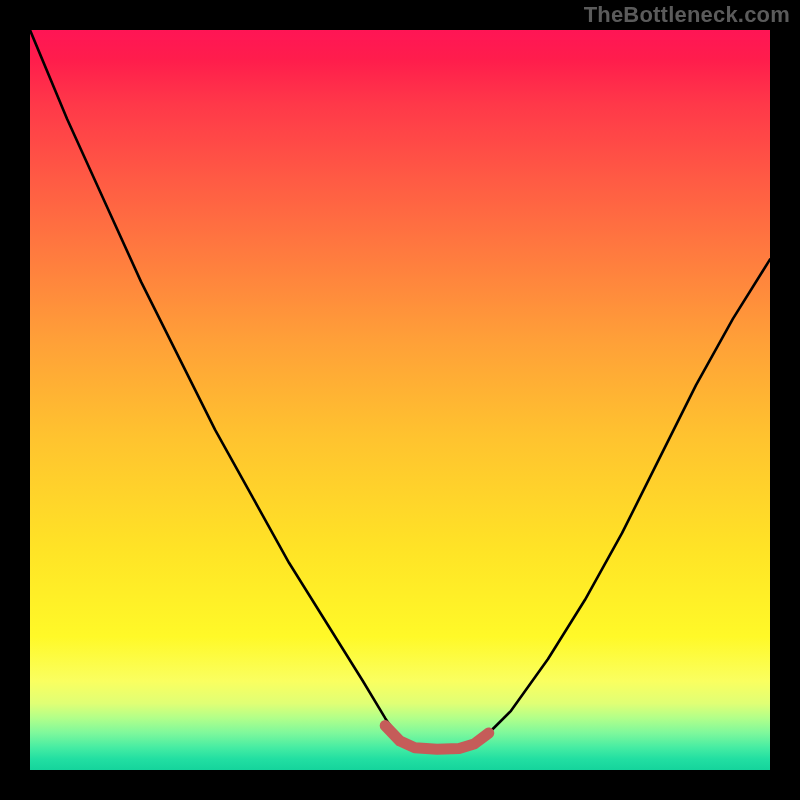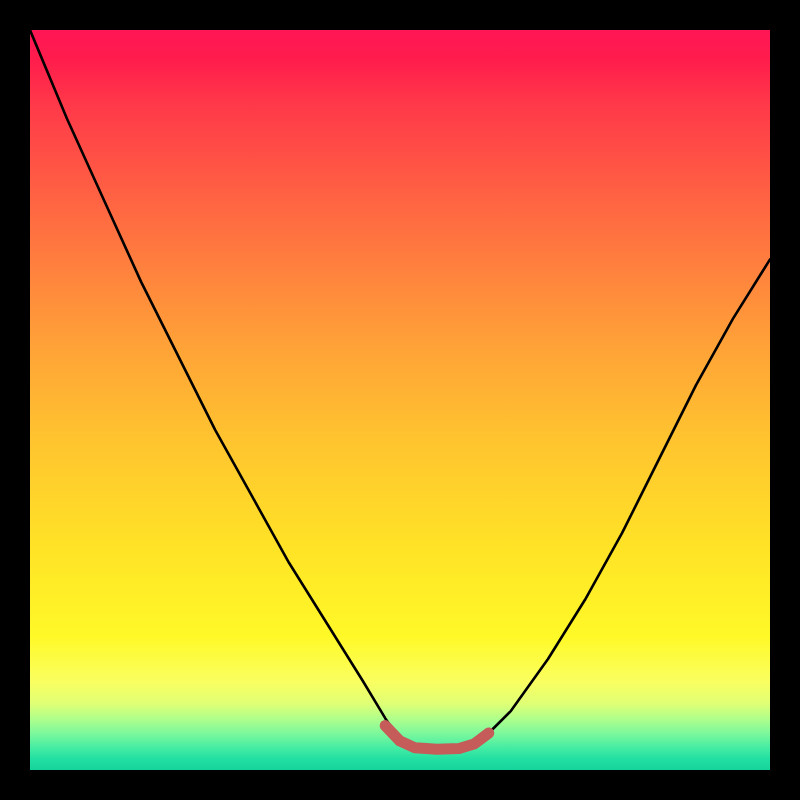--- a/index.html
+++ b/index.html
@@ -62,20 +62,21 @@
     position: absolute;
     inset: 0;
     width: 100%;
     height: 100%;
   }
 </style>
 </head>
 <body>
 
 <div class="outer-frame">
+  <div class="watermark">TheBottleneck.com</div>
 
   <div class="plot-area">
     <div class="gradient-bg"></div>
 
     <svg class="curve" viewBox="0 0 740 740" preserveAspectRatio="none">
       <path fill="none" stroke="#000000" stroke-width="2.6" stroke-linecap="round" stroke-linejoin="round" d="M0.0 0.0 L37.0 88.8 L74.0 170.2 L111.0 251.6 L148.0 325.6 L185.0 399.6 L222.0 466.2 L259.0 532.8 L296.0 592.0 L333.0 651.2 L355.2 688.2 L370.0 710.4 L384.8 717.8 L407.0 719.3 L429.2 718.5 L444.0 714.1 L458.8 703.0 L481.0 680.8 L518.0 629.0 L555.0 569.8 L592.0 503.2 L629.0 429.2 L666.0 355.2 L703.0 288.6 L740.0 229.4"></path>
       <path fill="none" stroke="#c55c59" stroke-width="11" stroke-linecap="round" stroke-linejoin="round" d="M355.2 695.6 L370.0 711.1 L384.8 717.8 L407.0 719.3 L429.2 718.5 L444.0 714.1 L458.8 703.0"></path>
     </svg>
   </div>
 </div>

